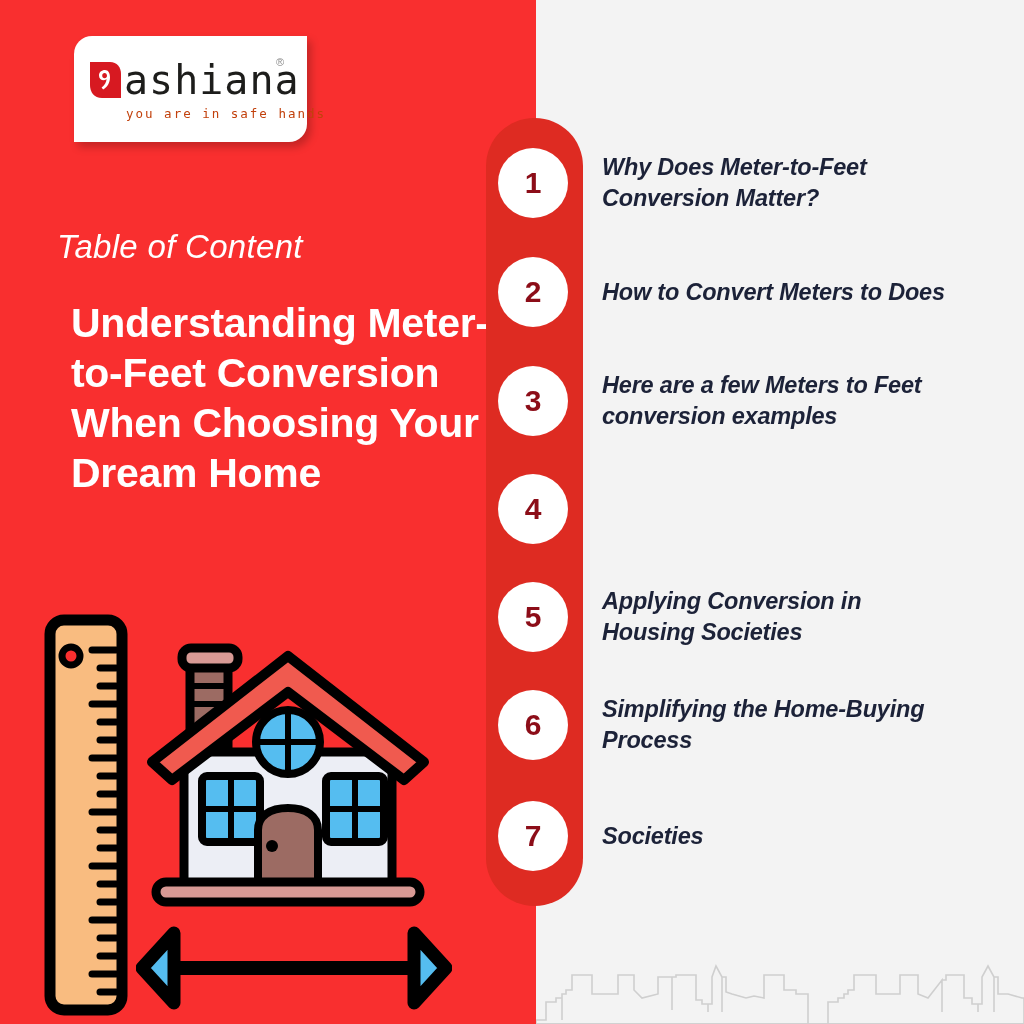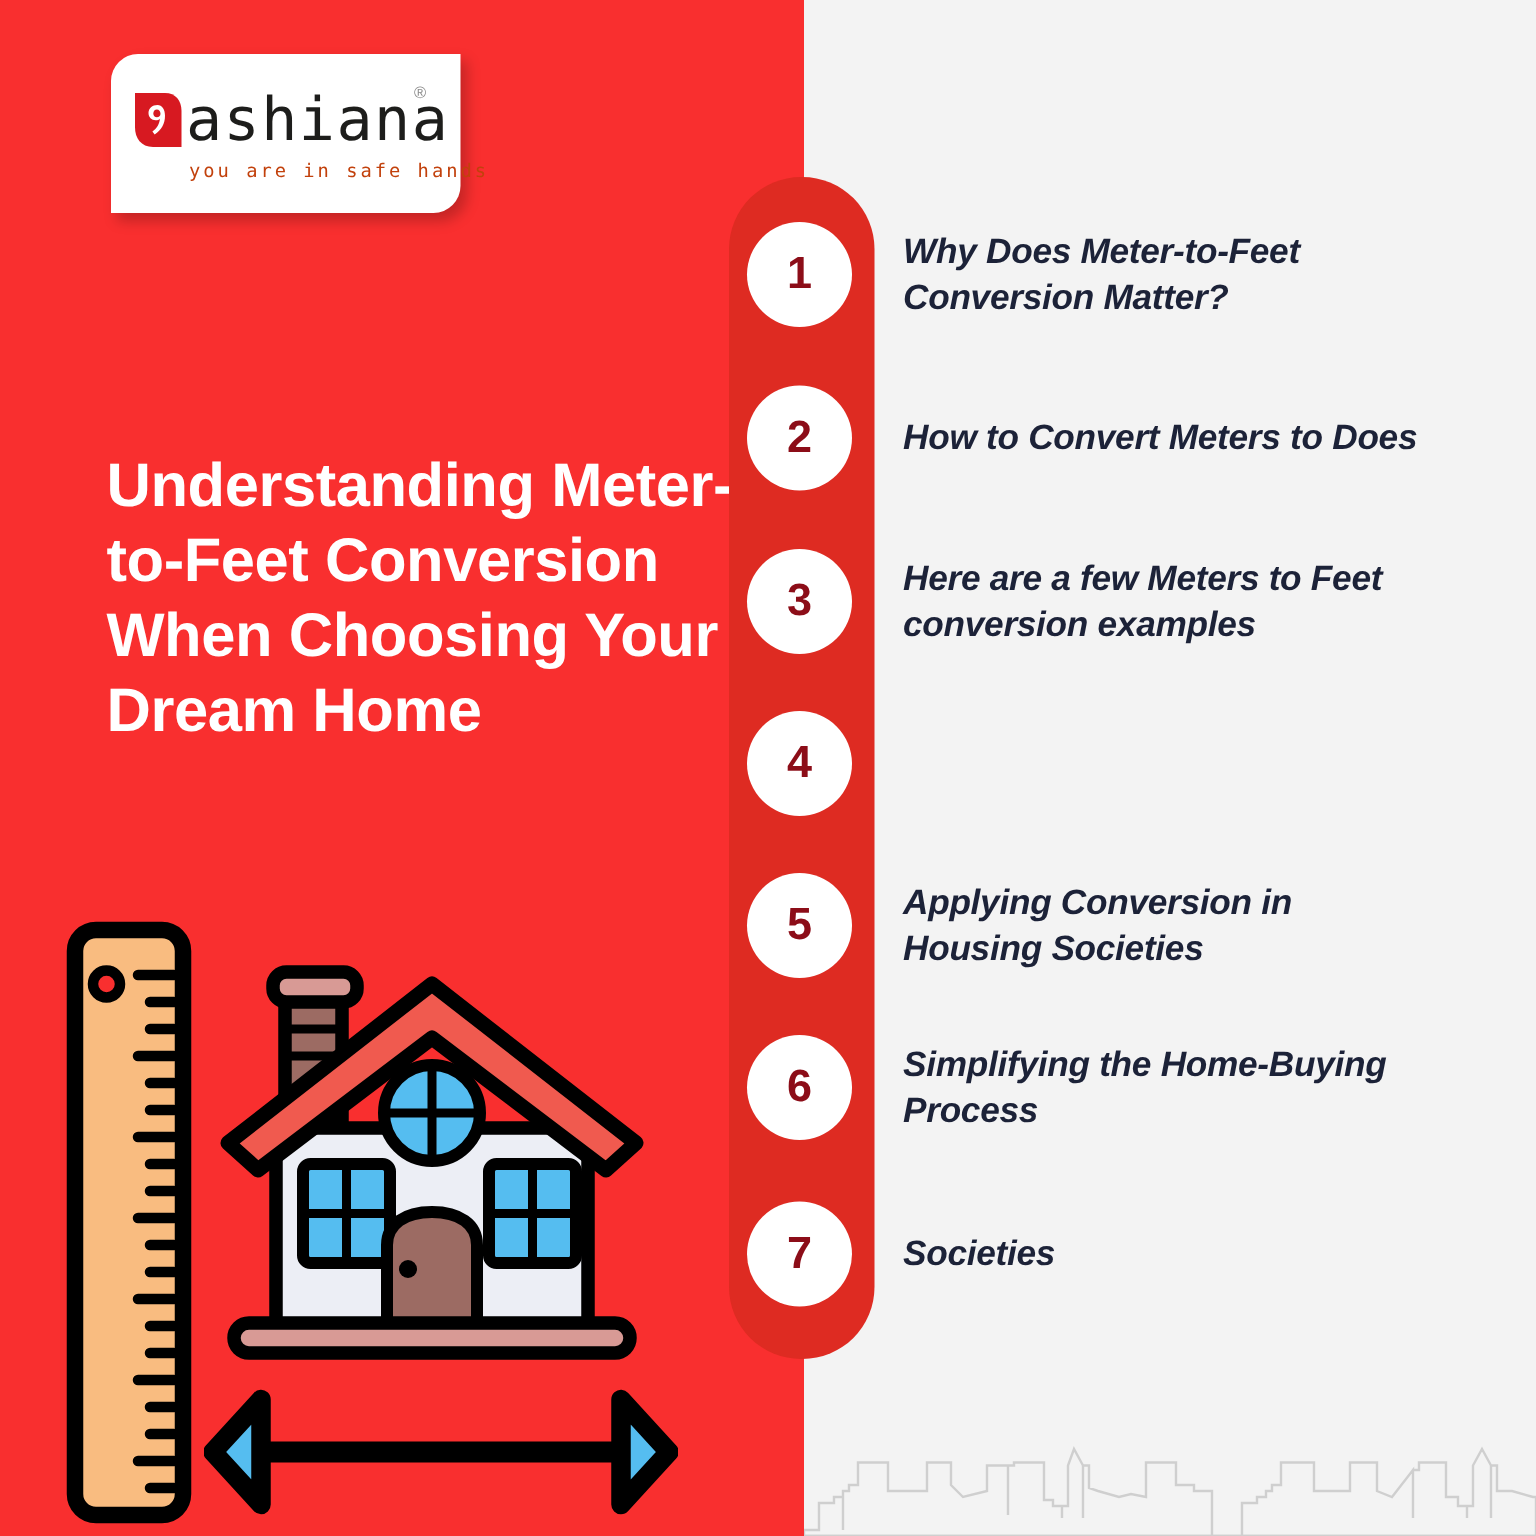--- a/index.html
+++ b/index.html
@@ -213,20 +213,21 @@
       <svg class="logo-mark" viewBox="0 0 34 40">
         <path d="M2,2 L22,2 C29,2 33,7 33,14 L33,38 L14,38 C6,38 2,32 2,25 Z" fill="#d71921"></path>
         <path d="M17,10 C13.5,10 11,12.3 11,15.4 C11,18.2 13,20.2 15.8,20.2 C17,20.2 18,19.8 18.6,19.1 C18.3,22.6 16.6,25.6 13.6,27.6 L15.1,29.6 C19.6,26.8 22,22.6 22,17.2 C22,12.8 20,10 17,10 Z M16.6,13 C18,13 19,14.2 19,15.8 C19,17.2 18,18.2 16.6,18.2 C15.2,18.2 14.2,17.1 14.2,15.7 C14.2,14.1 15.2,13 16.6,13 Z" fill="#ffffff"></path>
       </svg>
       <div class="logo-word">ashiana</div>
       <div class="logo-reg">®</div>
       <div class="logo-tag">you are in safe hands</div>
     </div>
   </div>
 
+  <div class="toc-label">Table of Content</div>
   <div class="main-title">Understanding Meter-to-Feet Conversion When Choosing Your Dream Home</div>
 
   <svg class="ruler" viewBox="0 0 84 402">
     <rect x="6" y="6" width="72" height="390" rx="14" fill="#f9bc80" stroke="#000000" stroke-width="11"></rect>
     <circle cx="27" cy="42" r="9" fill="#f92f2f" stroke="#000000" stroke-width="7"></circle>
     <g stroke="#000000" stroke-width="7" stroke-linecap="round">
       <line x1="48" y1="36" x2="72" y2="36"></line>
       <line x1="56" y1="54" x2="72" y2="54"></line>
       <line x1="56" y1="72" x2="72" y2="72"></line>
       <line x1="48" y1="90" x2="72" y2="90"></line>

